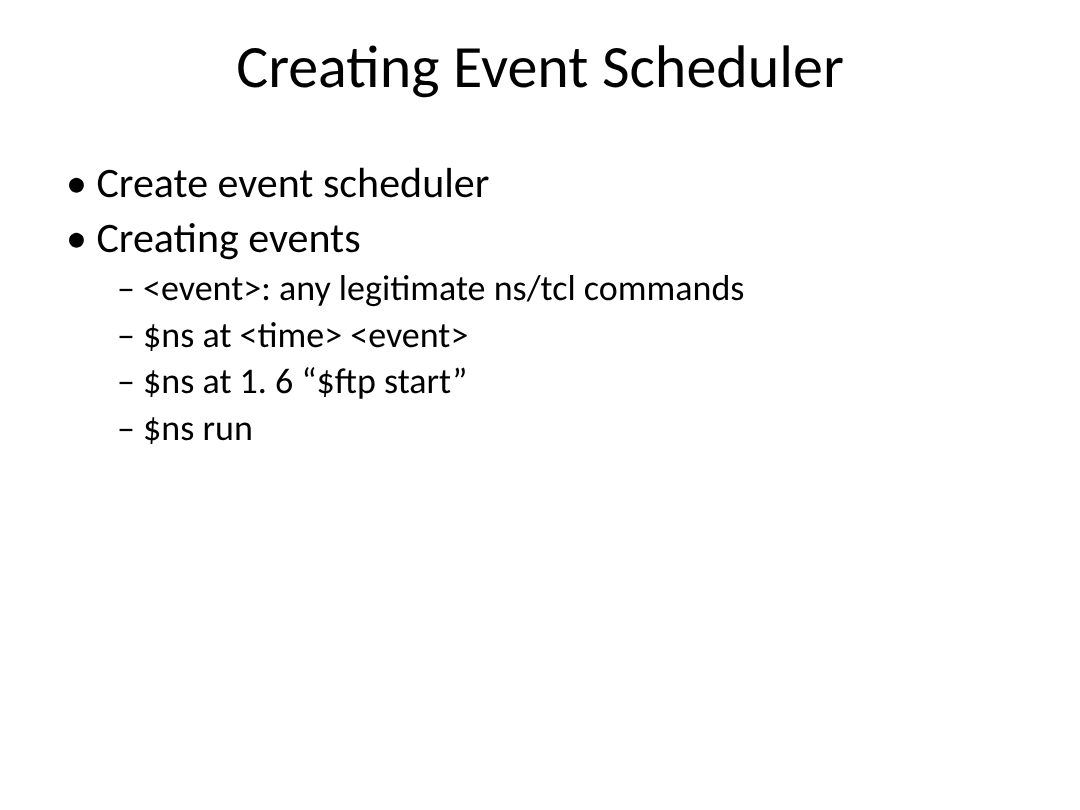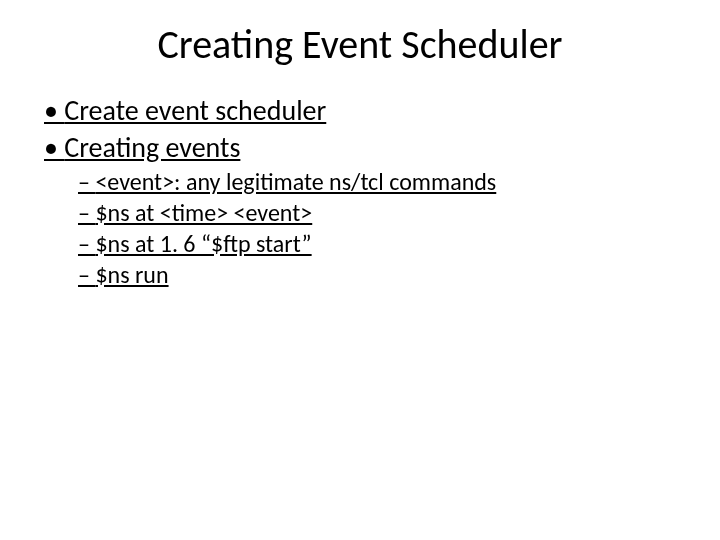--- a/index.html
+++ b/index.html
@@ -17,25 +17,24 @@
     }
     .slide {
       width: 100%;
       height: 100%;
       padding: 20px 0 0 0;
     }
     .title {
       text-align: center;
       font-size: 40px;
       font-weight: 400;
-      margin-bottom: 24px;
+      margin-bottom: 35px;
     }
     .content {
       padding-left: 22px;
-      text-decoration: underline;
     }
     .b1 {
       font-size: 28px;
       list-style: none;
       margin-bottom: 2px;
       padding-left: 22px;
     }
     .b1::before {
       content: "• ";
     }

